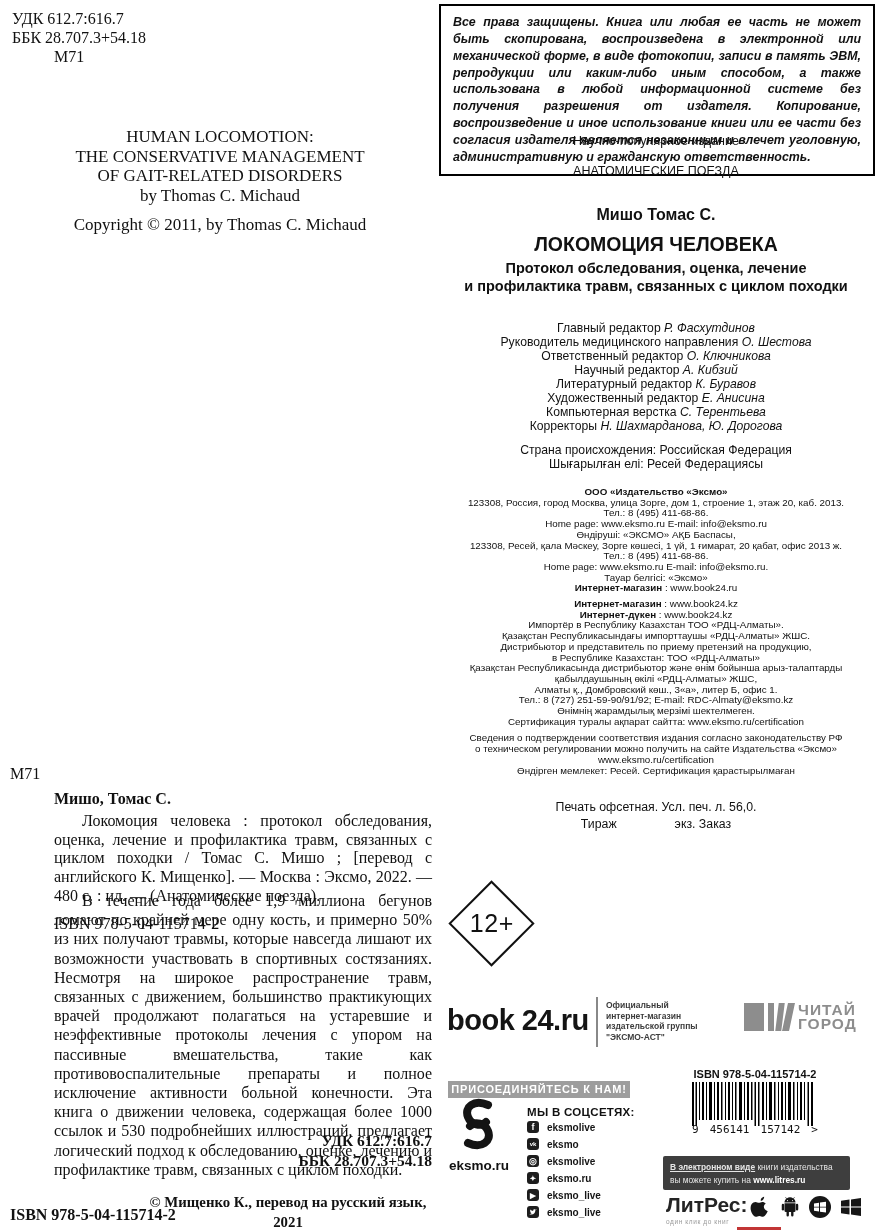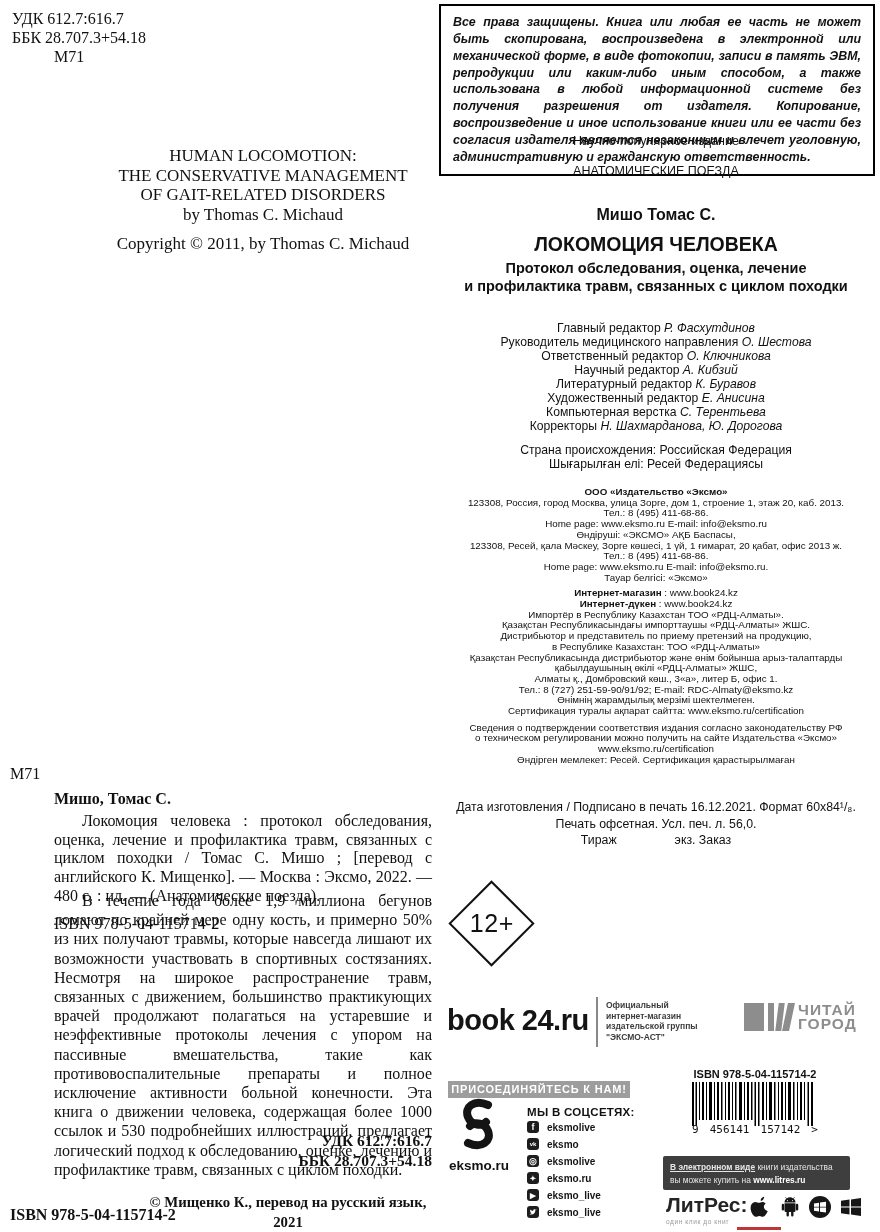--- a/index.html
+++ b/index.html
@@ -4,21 +4,21 @@
 <style>
   html,body{margin:0;padding:0;background:#fff;}
   .page{position:relative;width:880px;height:1232px;background:#fff;color:#111;
         font-family:"Liberation Sans",sans-serif;overflow:hidden;}
   .serif{font-family:"Liberation Serif",serif;}
   .abs{position:absolute;}
 
   
   .udk-block{left:12px;top:9px;font-size:16px;line-height:19px;}
   .udk-block .m71{padding-left:42px;}
-  .en-title{left:0;top:146px;width:440px;text-align:center;font-size:17px;line-height:19.5px;padding-left:43px;}
+  .en-title{left:0;top:127px;width:440px;text-align:center;font-size:17px;line-height:19.5px;}
   .en-title .cpy{margin-top:10px;}
   .biblio{left:8px;top:742px;width:424px;font-size:16px;line-height:18.8px;}
   .biblio .auth{font-weight:bold;padding-left:46px;margin-top:48px;}
   .biblio .code{position:absolute;left:2px;top:23px;}
   .biblio p{margin:3px 0 0 46px;text-indent:28px;text-align:justify;}
   .biblio .isbn{margin:9px 0 0 46px;}
   .annotation{left:8px;top:891px;width:424px;font-size:16px;line-height:19.2px;}
   .annotation p{margin:0 0 0 46px;text-indent:28px;text-align:justify;}
   .udk-bold{left:8px;top:1131px;width:424px;text-align:right;font-weight:bold;
             font-size:15.5px;line-height:19.5px;}
@@ -160,40 +160,40 @@
   <div class="abs rc publisher">
     <div class="b">ООО «Издательство «Эксмо»</div>
     <div>123308, Россия, город Москва, улица Зорге, дом 1, строение 1, этаж 20, каб. 2013.</div>
     <div>Тел.: 8 (495) 411-68-86.</div>
     <div>Home page: www.eksmo.ru   E-mail: info@eksmo.ru</div>
     <div>Өндіруші: «ЭКСМО» АҚБ Баспасы,</div>
     <div>123308, Ресей, қала Мәскеу, Зорге көшесі, 1 үй, 1 ғимарат, 20 қабат, офис 2013 ж.</div>
     <div>Тел.: 8 (495) 411-68-86.</div>
     <div>Home page: www.eksmo.ru   E-mail: info@eksmo.ru.</div>
     <div>Тауар белгісі: «Эксмо»</div>
+    <div><span class="b">Интернет-магазин</span><span> : www.book24.ru</span></div>
     <div class="gap5"><span class="b">Интернет-магазин</span><span> : www.book24.kz</span></div>
     <div><span class="b">Интернет-дүкен</span><span> : www.book24.kz</span></div>
     <div>Импортёр в Республику Казахстан ТОО «РДЦ-Алматы».</div>
     <div>Қазақстан Республикасындағы импорттаушы «РДЦ-Алматы» ЖШС.</div>
     <div>Дистрибьютор и представитель по приему претензий на продукцию,</div>
     <div>в Республике Казахстан: ТОО «РДЦ-Алматы»</div>
     <div>Қазақстан Республикасында дистрибьютор және өнім бойынша арыз-талаптарды</div>
     <div>қабылдаушының өкілі «РДЦ-Алматы» ЖШС,</div>
     <div>Алматы қ.,  Домбровский көш.,  3«а», литер Б, офис 1.</div>
     <div>Тел.: 8 (727) 251-59-90/91/92;  E-mail: RDC-Almaty@eksmo.kz</div>
     <div>Өнімнің жарамдылық мерзімі шектелмеген.</div>
     <div>Сертификация туралы ақпарат сайтта: www.eksmo.ru/certification</div>
     <div class="gap6">Сведения о подтверждении соответствия издания согласно законодательству РФ</div>
     <div>о техническом регулировании можно получить на сайте Издательства «Эксмо»</div>
     <div>www.eksmo.ru/certification</div>
     <div>Өндірген мемлекет: Ресей. Сертификация қарастырылмаған</div>
   </div>
 
   <div class="abs rc date-block">
-    <div>Дата изготовления / Подписано в печать 16.12.2021. Формат 60x84¹/₈.</div>
     <div>Печать офсетная. Усл. печ. л. 56,0.</div>
     <div><span>Тираж</span><span class="sp"></span><span>экз. Заказ</span></div>
   </div>
 
   <div class="abs diamond">
     <span>12+</span>
   </div>
 
   <div class="abs book24-logo">book 24.ru</div>
   <div class="abs b24-divider"></div>

